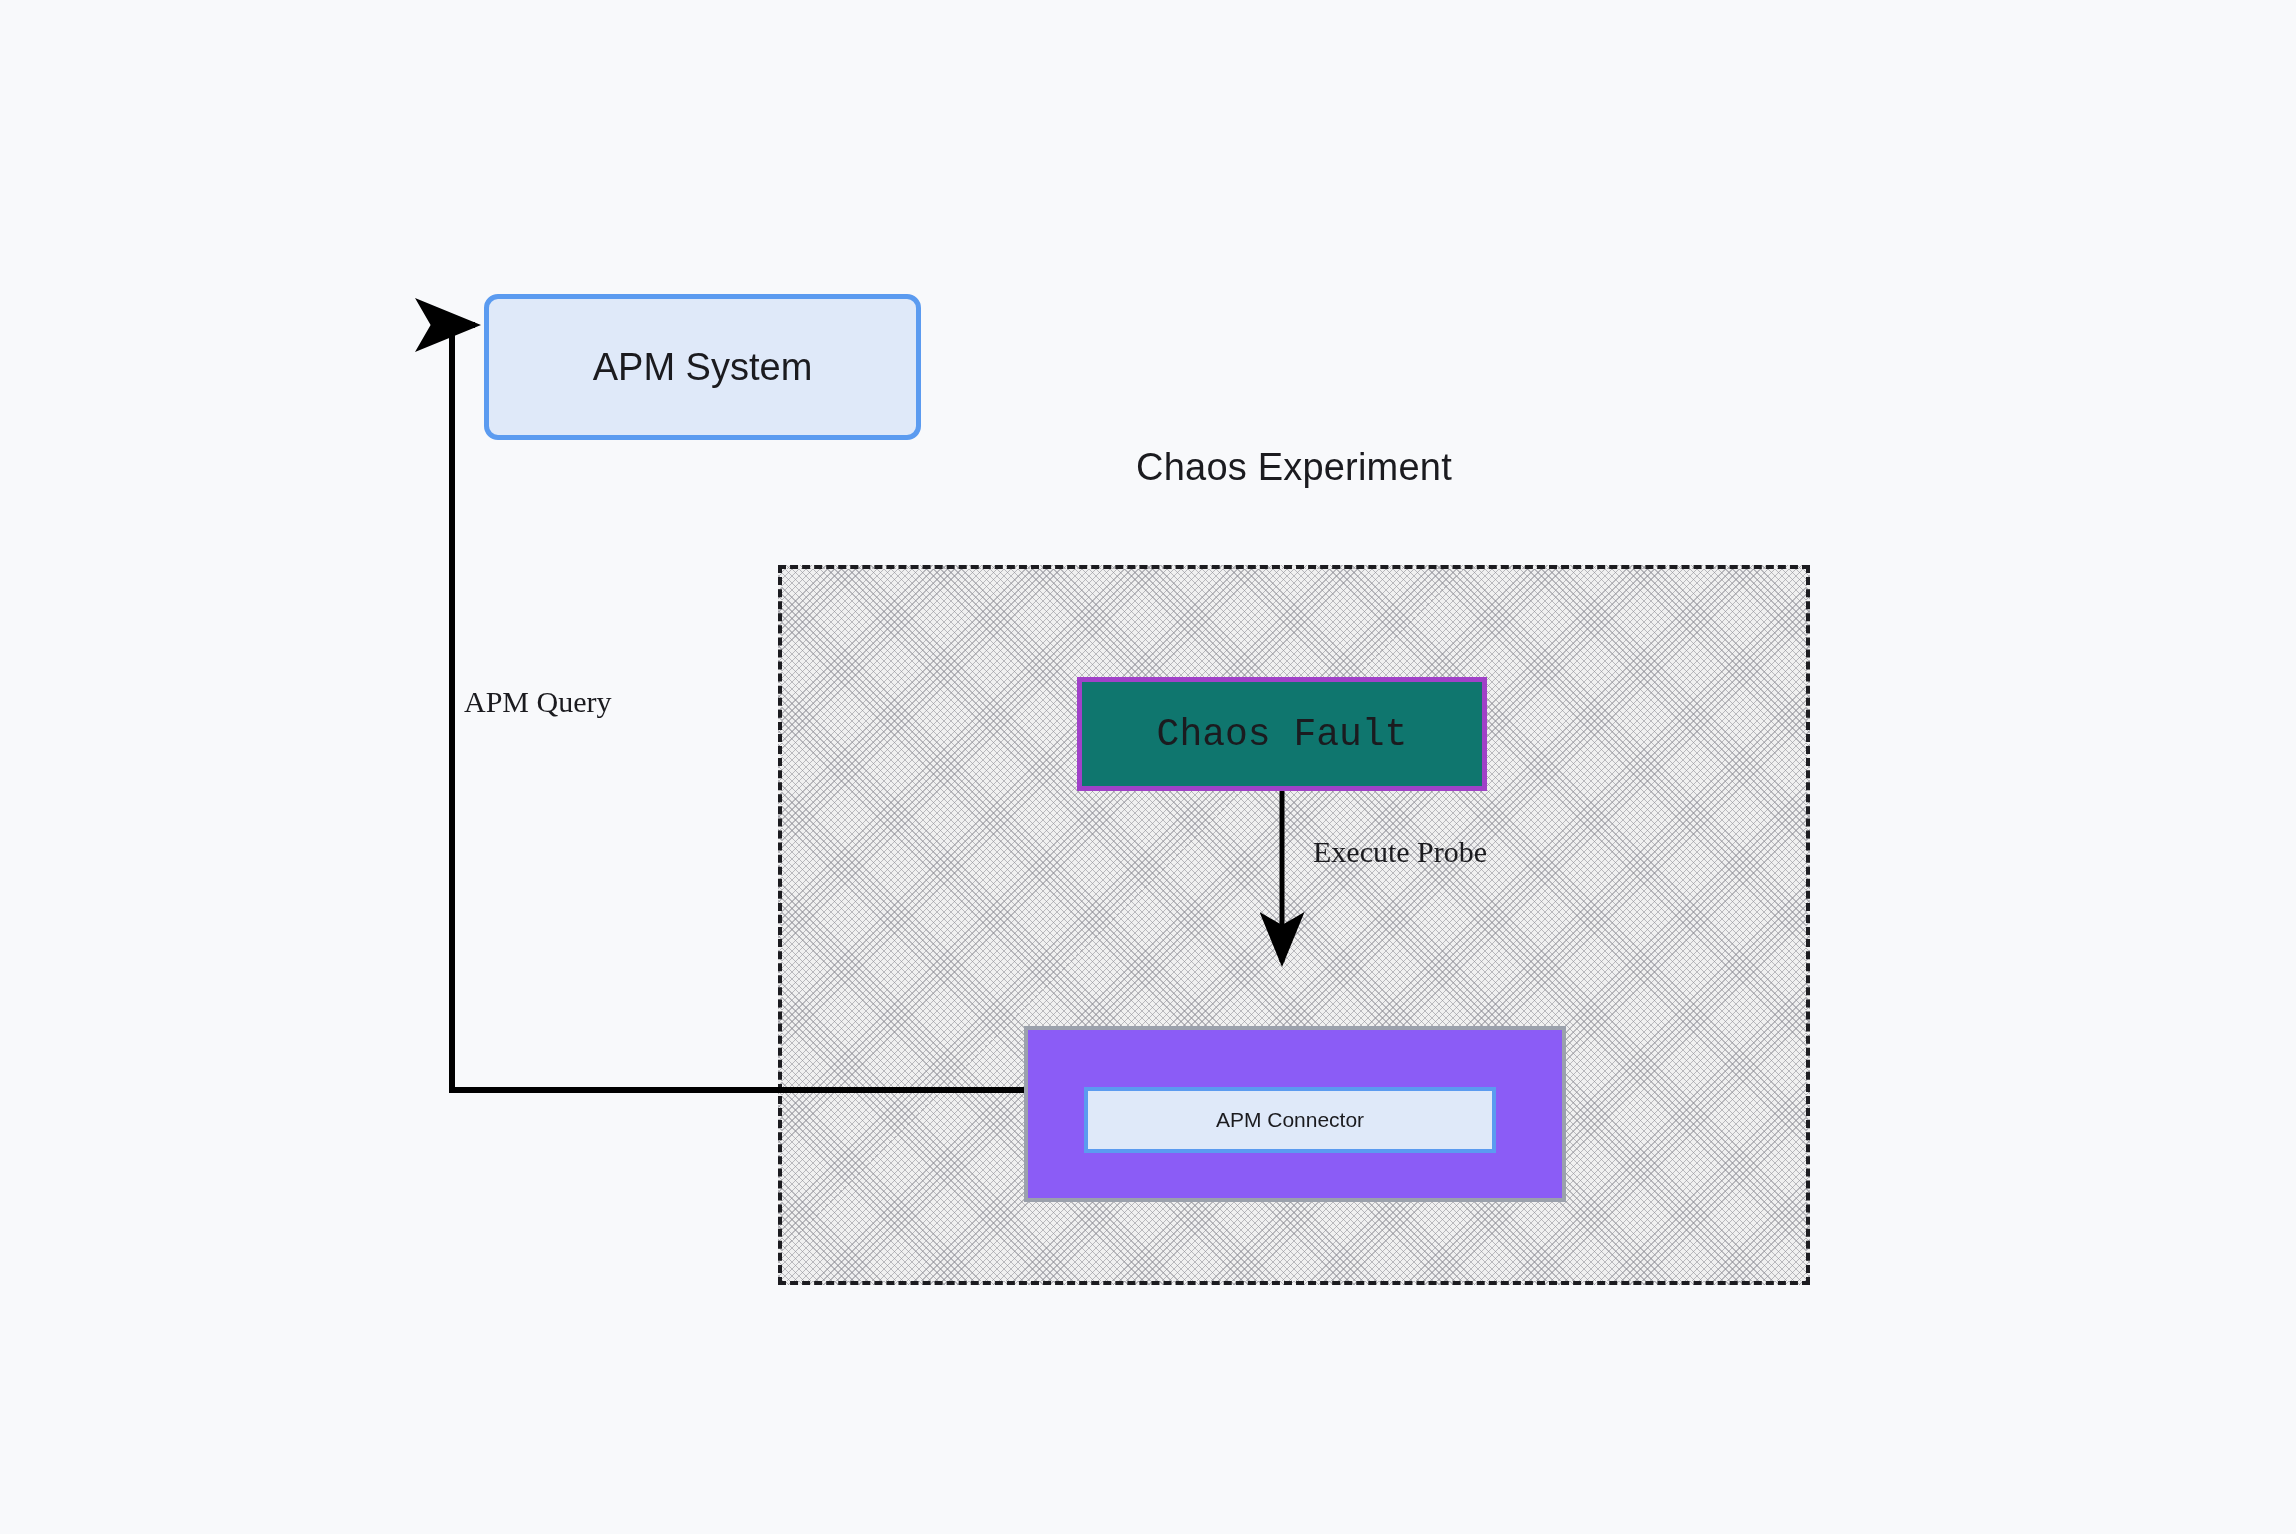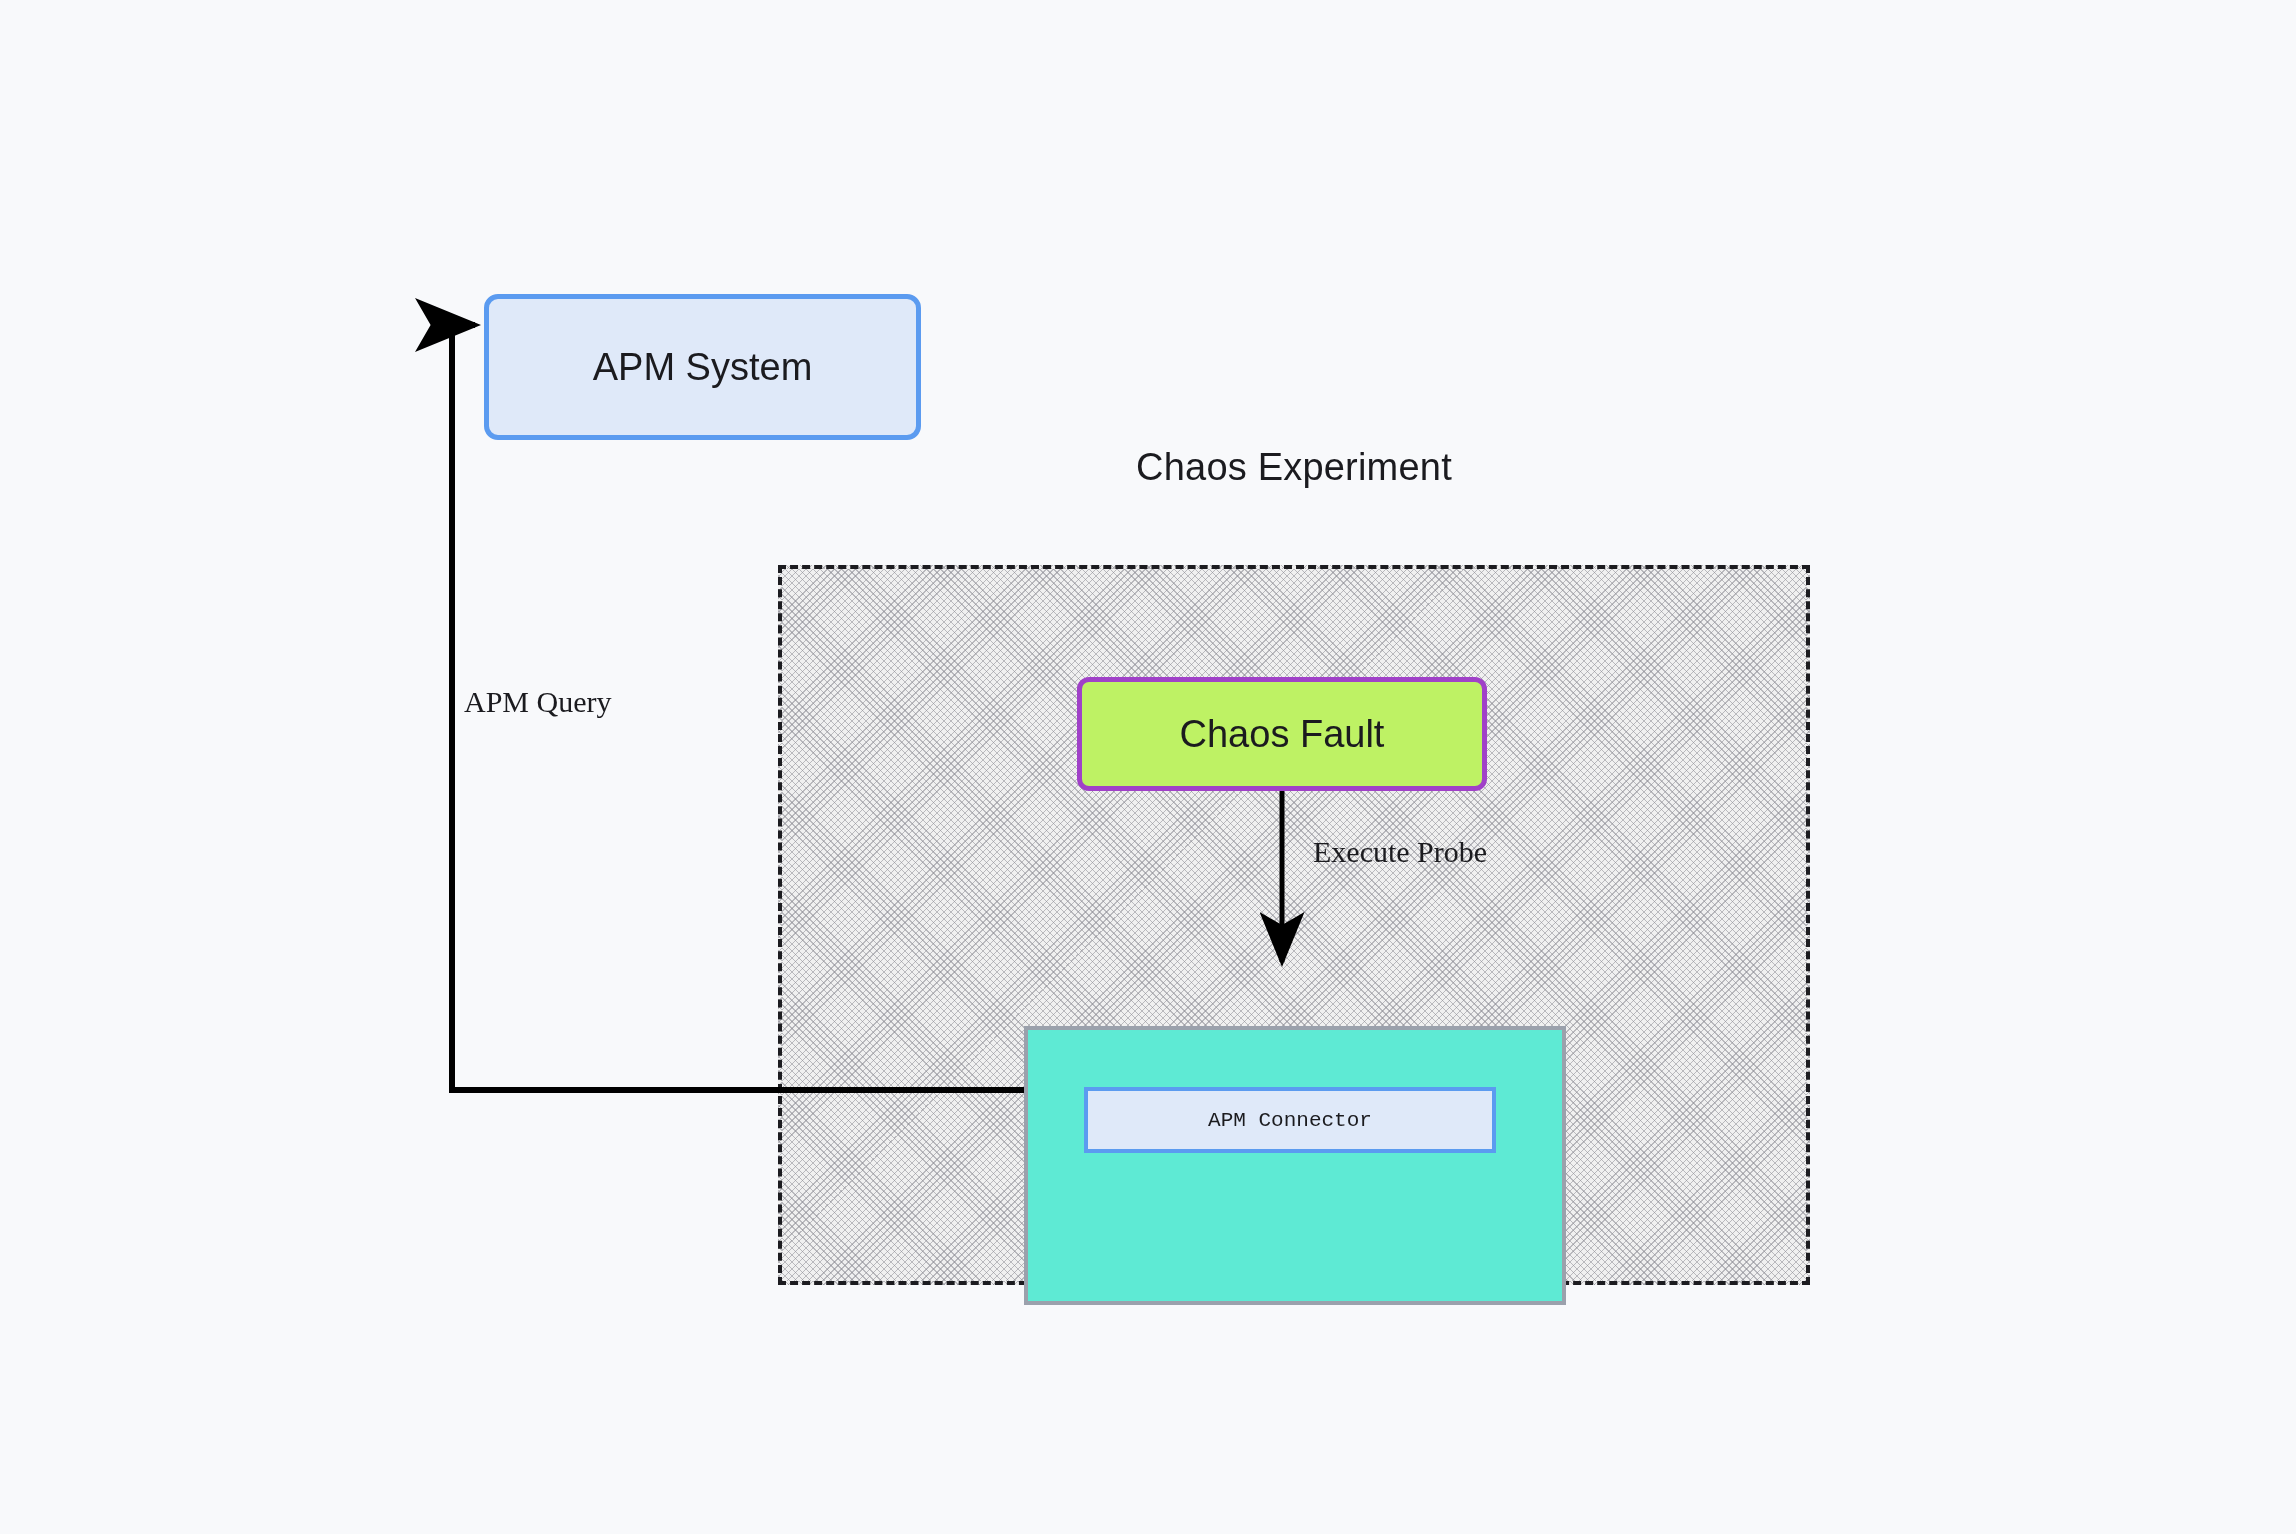--- a/index.html
+++ b/index.html
@@ -71,34 +71,34 @@
     background: #dfe9f9;
     border: 5px solid #5b9bf0;
     border-radius: 14px;
     font-size: 38px;
   }
   .node-chaos-fault {
     left: 1077px;
     top: 633px;
     width: 410px;
     height: 114px;
-    background: #bef264;
+    background: #0f766e;
     border: 5px solid #a041c8;
-    border-radius: 12px;
+    border-radius: 0;
     font-size: 38px;
+    font-family: Liberation Mono, monospace;
   }
   .node-apm-probe {
     left: 1024px;
     top: 982px;
     width: 542px;
-    height: 279px;
-    background: #5eead4;
+    height: 176px;
+    background: #8b5cf6;
     border: 4px solid #9ba1ac;
     display: block;
-    font-family: Liberation Mono, monospace;
   }
   .probe-label {
     position: absolute;
     left: 0;
     right: 0;
     bottom: 24px;
     text-align: center;
     font-size: 34px;
     color: #1b1b1f;
   }

